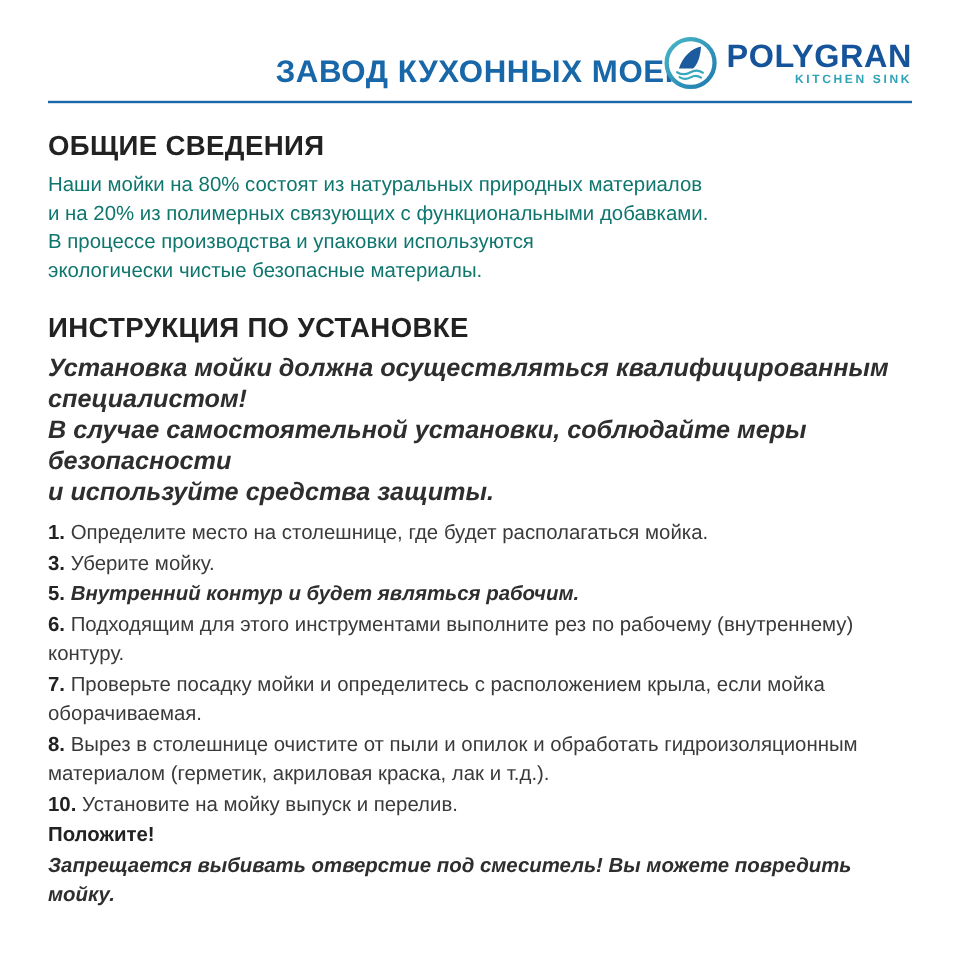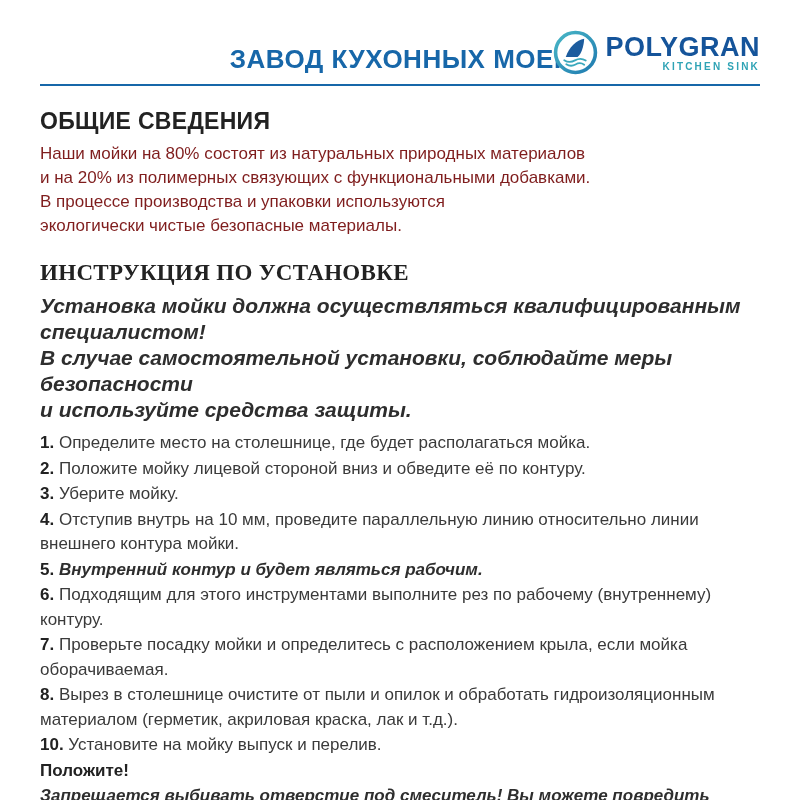--- a/index.html
+++ b/index.html
@@ -84,21 +84,21 @@
     margin: 14px 0 7px 0;
     font-size: 23px;
     font-weight: 800;
     letter-spacing: 0.3px;
     color: #222222;
   }
   .para {
     font-size: 17px;
     line-height: 24px;
     white-space: pre-line;
-    color: #7f1d1d;
+    color: #0f766e;
   }
   .intro {
     font-size: 21px;
     line-height: 26px;
     font-weight: 700;
     font-style: italic;
     white-space: pre-line;
     color: #2e2e2e;
     margin-bottom: 8px;
   }
@@ -161,30 +161,28 @@
   <hr class="divider">
 
   <div class="content">
 
     <h2 class="section-heading">ОБЩИЕ СВЕДЕНИЯ</h2>
     <div class="para">Наши мойки на 80% состоят из натуральных природных материалов
 и на 20% из полимерных связующих с функциональными добавками.
 В процессе производства и упаковки используются
 экологически чистые безопасные материалы.</div>
 
-    <h2 class="section-heading" style="margin-top:22px;font-family:Liberation Serif, serif;">ИНСТРУКЦИЯ ПО УСТАНОВКЕ</h2>
+    <h2 class="section-heading" style="margin-top:22px;">ИНСТРУКЦИЯ ПО УСТАНОВКЕ</h2>
     <div class="intro">Установка мойки должна осуществляться квалифицированным специалистом!
 В случае самостоятельной установки, соблюдайте меры безопасности
 и используйте средства защиты.</div>
 
     <div class="steps">
         <div class="step"><span class="num">1. </span><span class="txt">Определите место на столешнице, где будет располагаться мойка.</span></div>
-        <div class="step"><span class="num">2. </span><span class="txt">Положите мойку лицевой стороной вниз и обведите её по контуру.</span></div>
         <div class="step"><span class="num">3. </span><span class="txt">Уберите мойку.</span></div>
-        <div class="step"><span class="num">4. </span><span class="txt">Отступив внутрь на 10 мм, проведите параллельную линию относительно линии внешнего контура мойки.</span></div>
         <div class="step em"><span class="num">5. </span><span class="txt">Внутренний контур и будет являться рабочим.</span></div>
         <div class="step"><span class="num">6. </span><span class="txt">Подходящим для этого инструментами выполните рез по рабочему (внутреннему) контуру.</span></div>
         <div class="step"><span class="num">7. </span><span class="txt">Проверьте посадку мойки и определитесь с расположением крыла, если мойка оборачиваемая.</span></div>
         <div class="step"><span class="num">8. </span><span class="txt">Вырез в столешнице очистите от пыли и опилок и обработать гидроизоляционным материалом (герметик, акриловая краска, лак и т.д.).</span></div>
         <div class="step"><span class="num">10. </span><span class="txt">Установите на мойку выпуск и перелив.</span></div>
         <div class="attn-label">Положите!</div>
         <div class="attn-warning">Запрещается выбивать отверстие под смеситель! Вы можете повредить мойку.</div>
       </div>
 
   </div>

